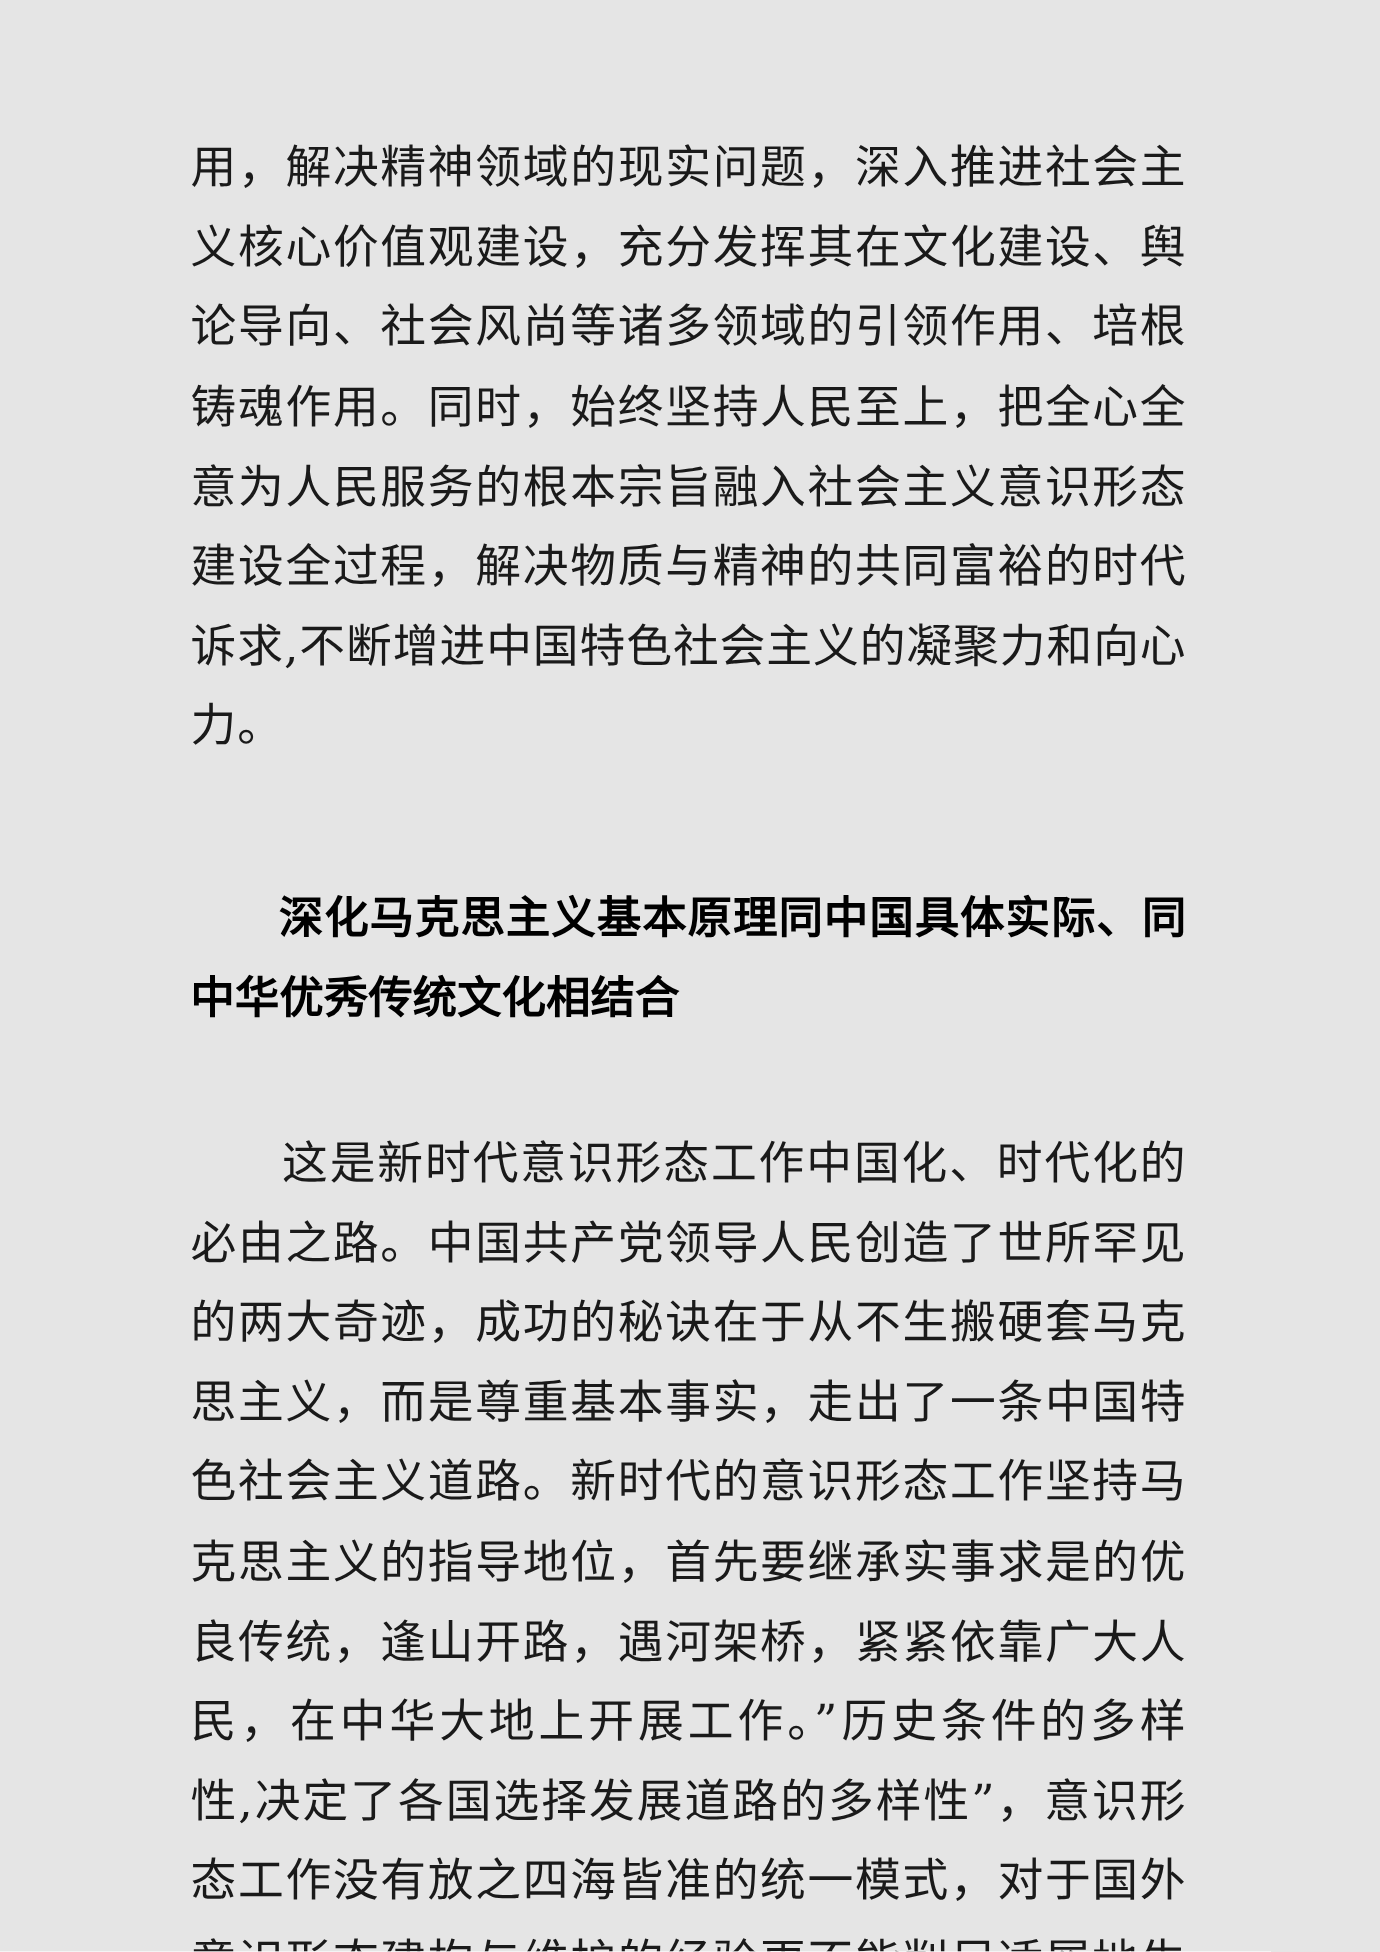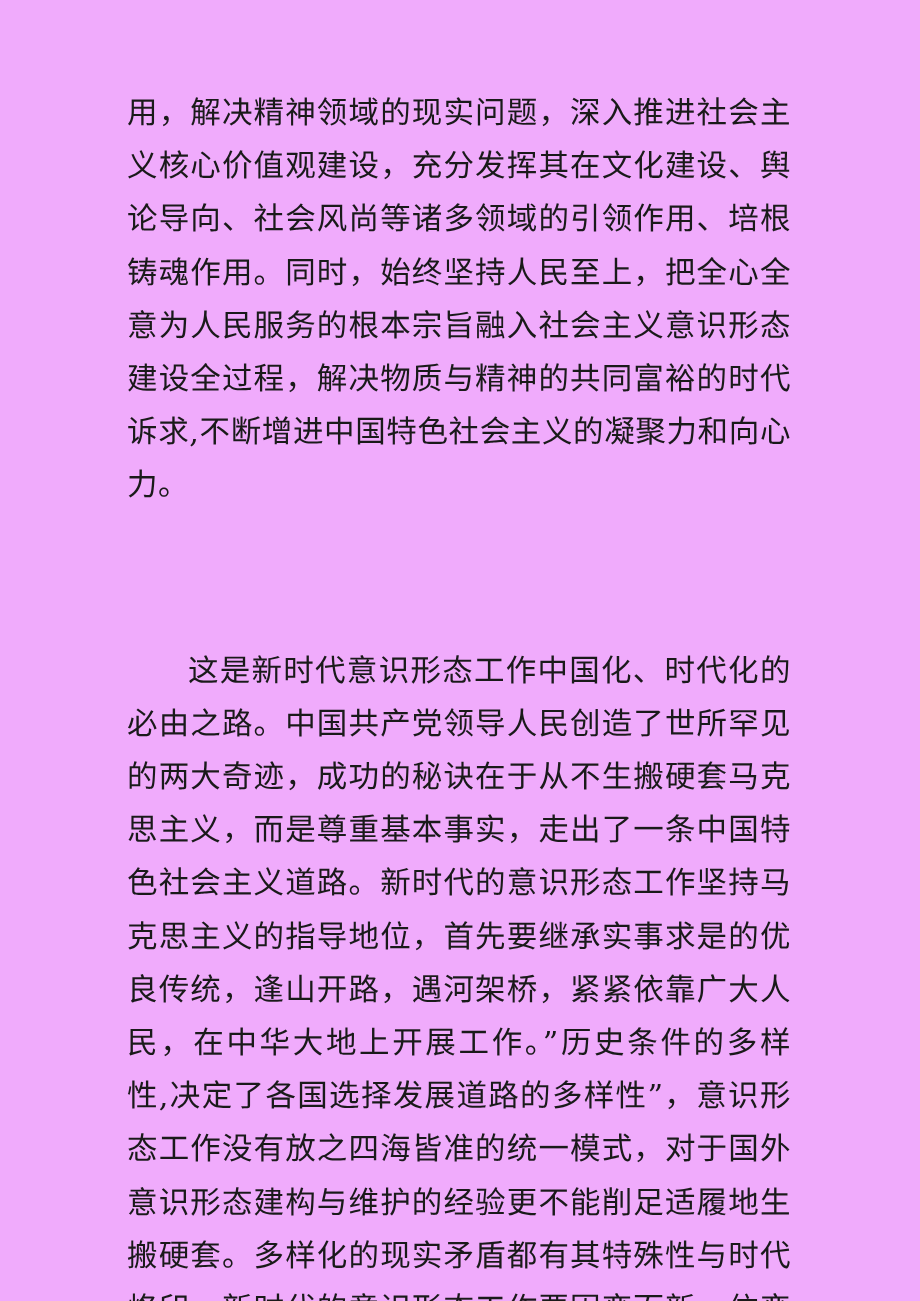--- a/index.html
+++ b/index.html
@@ -6,21 +6,21 @@
   html, body {
     margin: 0;
     padding: 0;
     background: #ffffff;
   }
 
   .page {
     position: relative;
     width: 920px;
     height: 1301px;
-    background: #f0abfc;
+    background: #e5e5e5;
     margin: 0 auto;
     overflow: hidden;
     box-sizing: border-box;
   }
 
   .content {
     position: absolute;
     left: 127px;
     top: 86px;
     width: 664px;
@@ -66,19 +66,20 @@
 </head>
 <body>
 
 <div class="page">
   <div class="content">
 
     <p class="body-par">用，解决精神领域的现实问题，深入推进社会主义核心价值观建设，充分发挥其在文化建设、舆论导向、社会风尚等诸多领域的引领作用、培根铸魂作用。同时，始终坚持人民至上，把全心全意为人民服务的根本宗旨融入社会主义意识形态建设全过程，解决物质与精神的共同富裕的时代诉求,不断增进中国特色社会主义的凝聚力和向心力。</p>
 
     <div class="gap-before-heading"></div>
 
+    <h2 class="heading">深化马克思主义基本原理同中国具体实际、同中华优秀传统文化相结合</h2>
 
     <div class="gap-after-heading"></div>
 
     <p class="body-par indent">这是新时代意识形态工作中国化、时代化的必由之路。中国共产党领导人民创造了世所罕见的两大奇迹，成功的秘诀在于从不生搬硬套马克思主义，而是尊重基本事实，走出了一条中国特色社会主义道路。新时代的意识形态工作坚持马克思主义的指导地位，首先要继承实事求是的优良传统，逢山开路，遇河架桥，紧紧依靠广大人民，在中华大地上开展工作。”历史条件的多样性,决定了各国选择发展道路的多样性”，意识形态工作没有放之四海皆准的统一模式，对于国外意识形态建构与维护的经验更不能削足适履地生搬硬套。多样化的现实矛盾都有其特殊性与时代烙印，新时代的意识形态工作要因变而新，依变而强。</p>
 
   </div>
 </div>
 
 </body></html>

